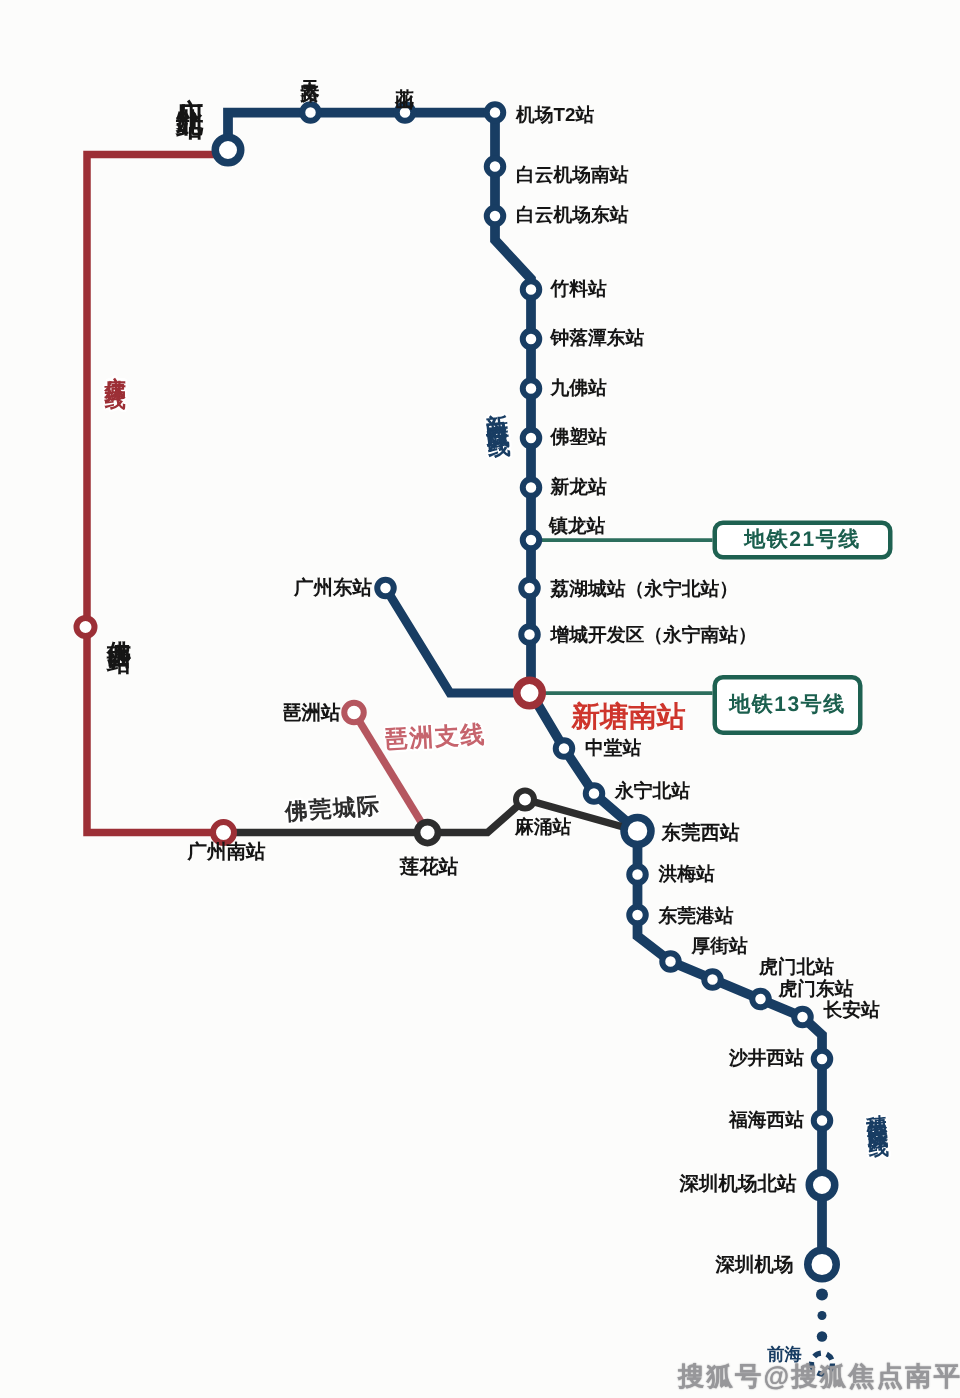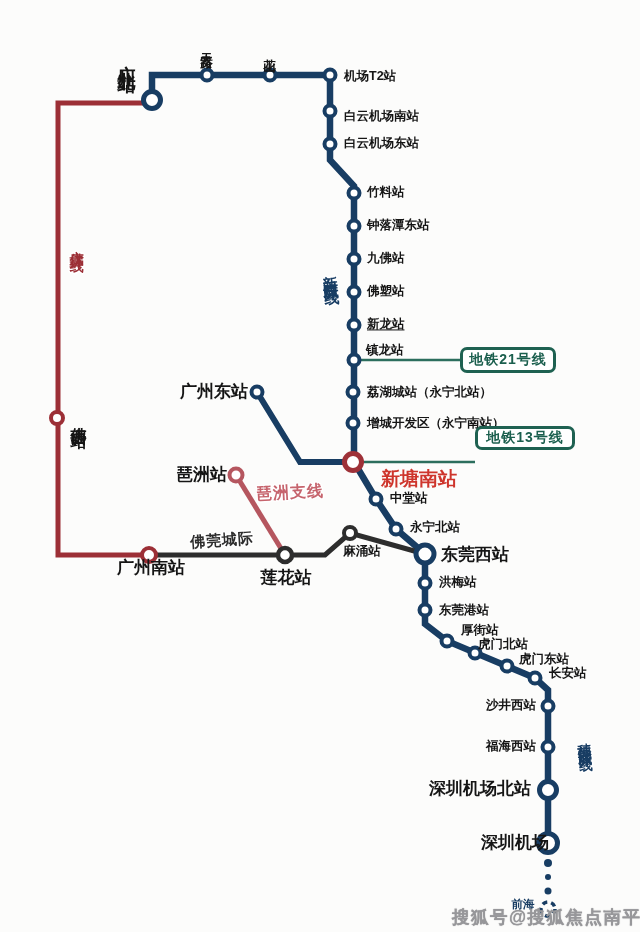--- a/index.html
+++ b/index.html
@@ -2,21 +2,21 @@
 <html><head>
 <meta charset="utf-8">
 <style>
   html,body{margin:0;padding:0;}
   body{font-family:"Liberation Sans","DejaVu Sans",sans-serif;}
   #stage{position:relative;width:640px;height:932px;background:#fcfcfb;overflow:hidden;}
   #map-svg{position:absolute;left:0;top:0;}
   #labels{position:absolute;left:0;top:0;width:640px;height:932px;}
   .lbl{position:absolute;white-space:nowrap;font-weight:600;font-size:12.5px;color:#151515;line-height:1.05;}
   .lbl.v{writing-mode:vertical-rl;text-orientation:upright;letter-spacing:1px;}
-  .lbl.big{font-size:17px;font-weight:800;}
+  .lbl.big{font-size:13px;font-weight:800;}
   .lbl.vbig{font-size:18px;font-weight:800;letter-spacing:3px;}
   .lbl.vmid{font-size:16px;font-weight:800;letter-spacing:2px;}
   .lbl.red{font-size:19px;font-weight:800;color:#ce352c;}
   .lbl.ribbon{font-weight:800;letter-spacing:1px;
     text-shadow:-1.5px 0 0 #fff,1.5px 0 0 #fff,0 -1.5px 0 #fff,0 1.5px 0 #fff,
     -1px -1px 0 #fff,1px -1px 0 #fff,-1px 1px 0 #fff,1px 1px 0 #fff;}
   .lbl.ribbon.v{letter-spacing:3px;}
   .metro-box{position:absolute;box-sizing:border-box;border:3px solid #1e6151;border-radius:7px;
     background:#ffffff;color:#1b5f4e;font-weight:800;font-size:14px;
     display:flex;align-items:center;justify-content:center;letter-spacing:1px;}
@@ -80,47 +80,47 @@
       <div class="lbl v vbig" style="left: 126px; top: 57px; transform: translate(-50%, -50%);">广州北站</div>
       <div class="lbl v" style="left: 206px; top: 45px; transform: translate(-50%, -50%);">天贵路</div>
       <div class="lbl v" style="left: 269px; top: 50px; transform: translate(-50%, -50%);">花山</div>
       <div class="lbl" style="left: 344px; top: 77px; transform: translate(0px, -50%);">机场T2站</div>
       <div class="lbl" style="left: 344px; top: 118px; transform: translate(0px, -50%); font-family: Liberation Mono, monospace;">白云机场南站</div>
       <div class="lbl" style="left: 344px; top: 144px; transform: translate(0px, -50%);">白云机场东站</div>
       <div class="lbl" style="left: 367px; top: 193px; transform: translate(0px, -50%);">竹料站</div>
       <div class="lbl" style="left: 367px; top: 226px; transform: translate(0px, -50%);">钟落潭东站</div>
       <div class="lbl" style="left: 367px; top: 259px; transform: translate(0px, -50%);">九佛站</div>
       <div class="lbl" style="left: 367px; top: 292px; transform: translate(0px, -50%);">佛塑站</div>
-      <div class="lbl" style="left: 367px; top: 325px; transform: translate(0px, -50%); text-decoration: underline;">新龙站</div>
+      <div class="lbl" style="left: 367px; top: 325px; transform: translate(0px, -50%);">新龙站</div>
       <div class="lbl" style="left: 366px; top: 351px; transform: translate(0px, -50%);">镇龙站</div>
       <div class="lbl" style="left: 367px; top: 393px; transform: translate(0px, -50%);">荔湖城站（永宁北站）</div>
       <div class="lbl" style="left: 367px; top: 424px; transform: translate(0px, -50%);">增城开发区（永宁南站）</div>
       <div class="lbl red" style="left: 381px; top: 479px; transform: translate(0px, -50%);">新塘南站</div>
       <div class="lbl" style="left: 390px; top: 499px; transform: translate(0px, -50%);">中堂站</div>
       <div class="lbl" style="left: 410px; top: 528px; transform: translate(0px, -50%);">永宁北站</div>
       <div class="lbl big" style="left: 441px; top: 555px; transform: translate(0px, -50%); text-align: center;">东莞西站</div>
       <div class="lbl" style="left: 439px; top: 583px; transform: translate(0px, -50%);">洪梅站</div>
       <div class="lbl" style="left: 439px; top: 611px; transform: translate(0px, -50%);">东莞港站</div>
       <div class="lbl" style="left: 461px; top: 631px; transform: translate(0px, -50%);">厚街站</div>
-      <div class="lbl" style="left: 478px; top: 645px; transform: translate(0px, -50%);">虎门北站</div>
+      <div class="lbl" style="left: 506px; top: 645px; transform: translate(0px, -50%);">虎门北站</div>
       <div class="lbl" style="left: 519px; top: 660px; transform: translate(0px, -50%);">虎门东站</div>
       <div class="lbl" style="left: 549px; top: 674px; transform: translate(0px, -50%);">长安站</div>
       <div class="lbl" style="left: 536px; top: 706px; transform: translate(-100%, -50%);">沙井西站</div>
       <div class="lbl" style="left: 536px; top: 747px; transform: translate(-100%, -50%); text-align: center;">福海西站</div>
       <div class="lbl big" style="left: 531px; top: 789px; transform: translate(-100%, -50%);">深圳机场北站</div>
-      <div class="lbl big" style="left: 529px; top: 843px; transform: translate(-100%, -50%); margin-left: 20px;">深圳机场</div>
+      <div class="lbl big" style="left: 529px; top: 843px; transform: translate(-100%, -50%);">深圳机场</div>
       <div class="lbl big" style="left: 248px; top: 392px; transform: translate(-100%, -50%);">广州东站</div>
       <div class="lbl big" style="left: 227px; top: 475px; transform: translate(-100%, -50%);">琶洲站</div>
       <div class="lbl big" style="left: 151px; top: 568px; transform: translate(-50%, -50%);">广州南站</div>
       <div class="lbl big" style="left: 286px; top: 578px; transform: translate(-50%, -50%);">莲花站</div>
       <div class="lbl" style="left: 362px; top: 552px; transform: translate(-50%, -50%);">麻涌站</div>
       <div class="lbl v vmid" style="left: 78px; top: 418px; transform: translate(-50%, -50%);">佛山西站</div>
       <div class="lbl ribbon v" style="left: 77px; top: 245px; color: rgb(156, 47, 54); font-size: 14px; transform: translate(-50%, -50%) rotate(0deg);">广佛环线</div>
       <div class="lbl ribbon v" style="left: 329px; top: 272px; color: rgb(24, 61, 99); font-size: 15px; transform: translate(-50%, -50%) rotate(-6deg);">新白广城际线</div>
       <div class="lbl ribbon v" style="left: 583px; top: 741px; color: rgb(24, 61, 99); font-size: 13.5px; transform: translate(-50%, -50%) rotate(-5deg);">穗莞深城际线</div>
       <div class="lbl ribbon" style="left: 290px; top: 493px; color: rgb(198, 100, 109); font-size: 16px; transform: translate(-50%, -50%) rotate(-3deg);">琶洲支线</div>
       <div class="lbl ribbon" style="left: 222px; top: 540px; color: rgb(45, 45, 45); font-size: 15px; transform: translate(-50%, -50%) rotate(-4deg);">佛莞城际</div>
-      <div class="metro-box" style="left: 460px; top: 347px; width: 96px; height: 26px;">地铁21号线</div>
-      <div class="metro-box" style="left: 475px; top: 426px; width: 100px; height: 24px;">地铁13号线</div>
+      <div class="metro-box" style="left: 475px; top: 347px; width: 120px; height: 26px;">地铁21号线</div>
+      <div class="metro-box" style="left: 475px; top: 450px; width: 100px; height: 40px;">地铁13号线</div>
       <div class="lbl qianhai" style="left: 523px; top: 904px; transform: translate(-50%, -50%);">前海</div>
     </div>
   <div class="watermark" style="left: 452px; top: 905px;">搜狐号@搜狐焦点南平站</div>
 </div>
 
 </body></html>

